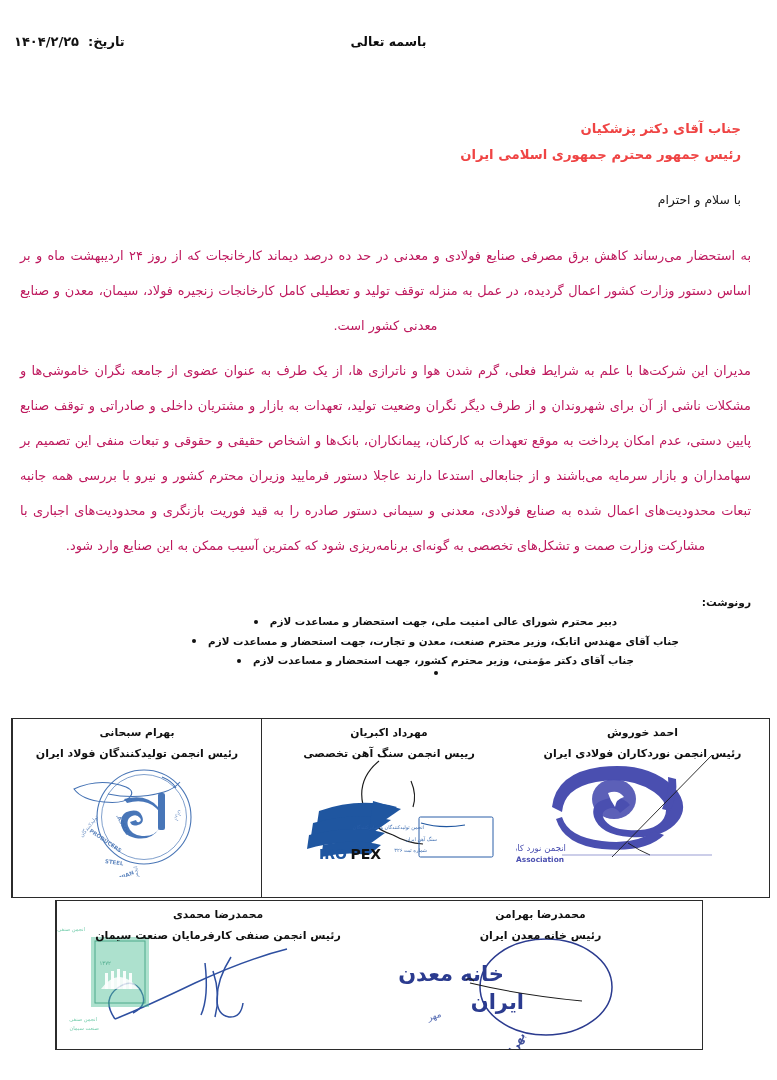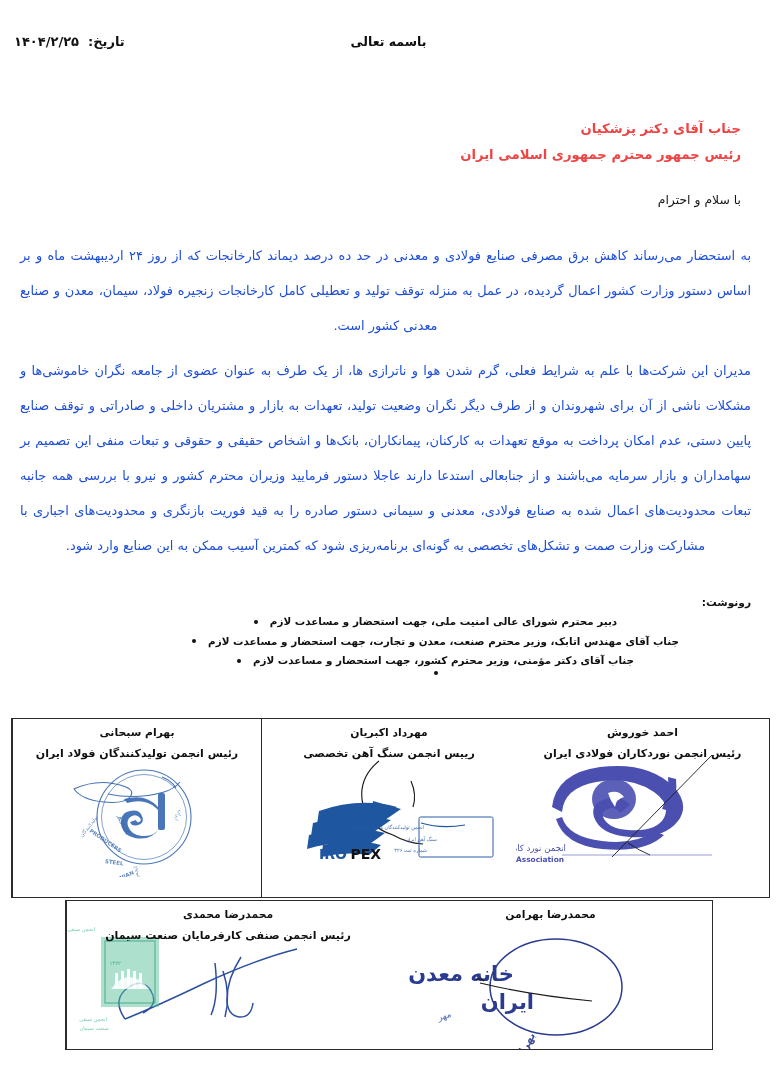--- a/index.html
+++ b/index.html
@@ -74,21 +74,21 @@
     position: absolute;
     top: 238px;
     right: 26px;
     left: 20px;
   }
   .para {
     text-align: justify;
     text-align-last: center;
     font-size: 12.9px;
     line-height: 35px;
-    color: #1d4ed8;
+    color: #be185d;
     margin: 0 0 10px 0;
     letter-spacing: 0px;
   }
   .para.p2 { margin-bottom: 8px; }
 
   
   .cc {
     position: absolute;
     top: 596px;
     right: 26px;
@@ -144,21 +144,21 @@
     border-left: 1px solid #2b2b2b;
   }
   .sigtable-1 .cell:last-child { border-left: none; }
   .sigtable-1 .cell.c0 { width: 249px; }
   .sigtable-1 .cell.c1 { width: 255px; }
   .sigtable-1 .cell.c2 { width: 253px; }
 
   .sigtable-2 {
     position: absolute;
     top: 900px;
-    left: 65px;
+    left: 55px;
     width: 648px;
     height: 150px;
     border: 1px solid #2b2b2b;
     display: flex;
     flex-direction: row-reverse;
   }
   .sigtable-2 .cell {
     position: relative;
     overflow: hidden;
     border-left: 1px solid #2b2b2b;
@@ -385,20 +385,21 @@
             <text x="30" y="30">انجمن صنفی کارفرمایان</text>
             <text x="42" y="120">انجمن صنفی</text>
             <text x="44" y="129">صنعت سیمان</text>
           </g>
         </svg>
       </div>
     </div>
 
     <div class="cell">
       <div class="sig-name">محمدرضا بهرامن</div>
+      <div class="sig-role">رئیس خانه معدن ایران</div>
       <div class="stamp-area">
         <svg width="324" height="150" viewBox="0 0 324 150">
 
           <g stroke="#2b3b8f" fill="none" stroke-width="1.5">
             <ellipse cx="168" cy="86" rx="66" ry="48"></ellipse>
           </g>
           <g fill="#2b3b8f" font-family="'DejaVu Sans', sans-serif" font-weight="bold">
             <text x="126" y="80" font-size="21">خانه معدن</text>
             <text x="146" y="108" font-size="21">ایران</text>
           </g>

